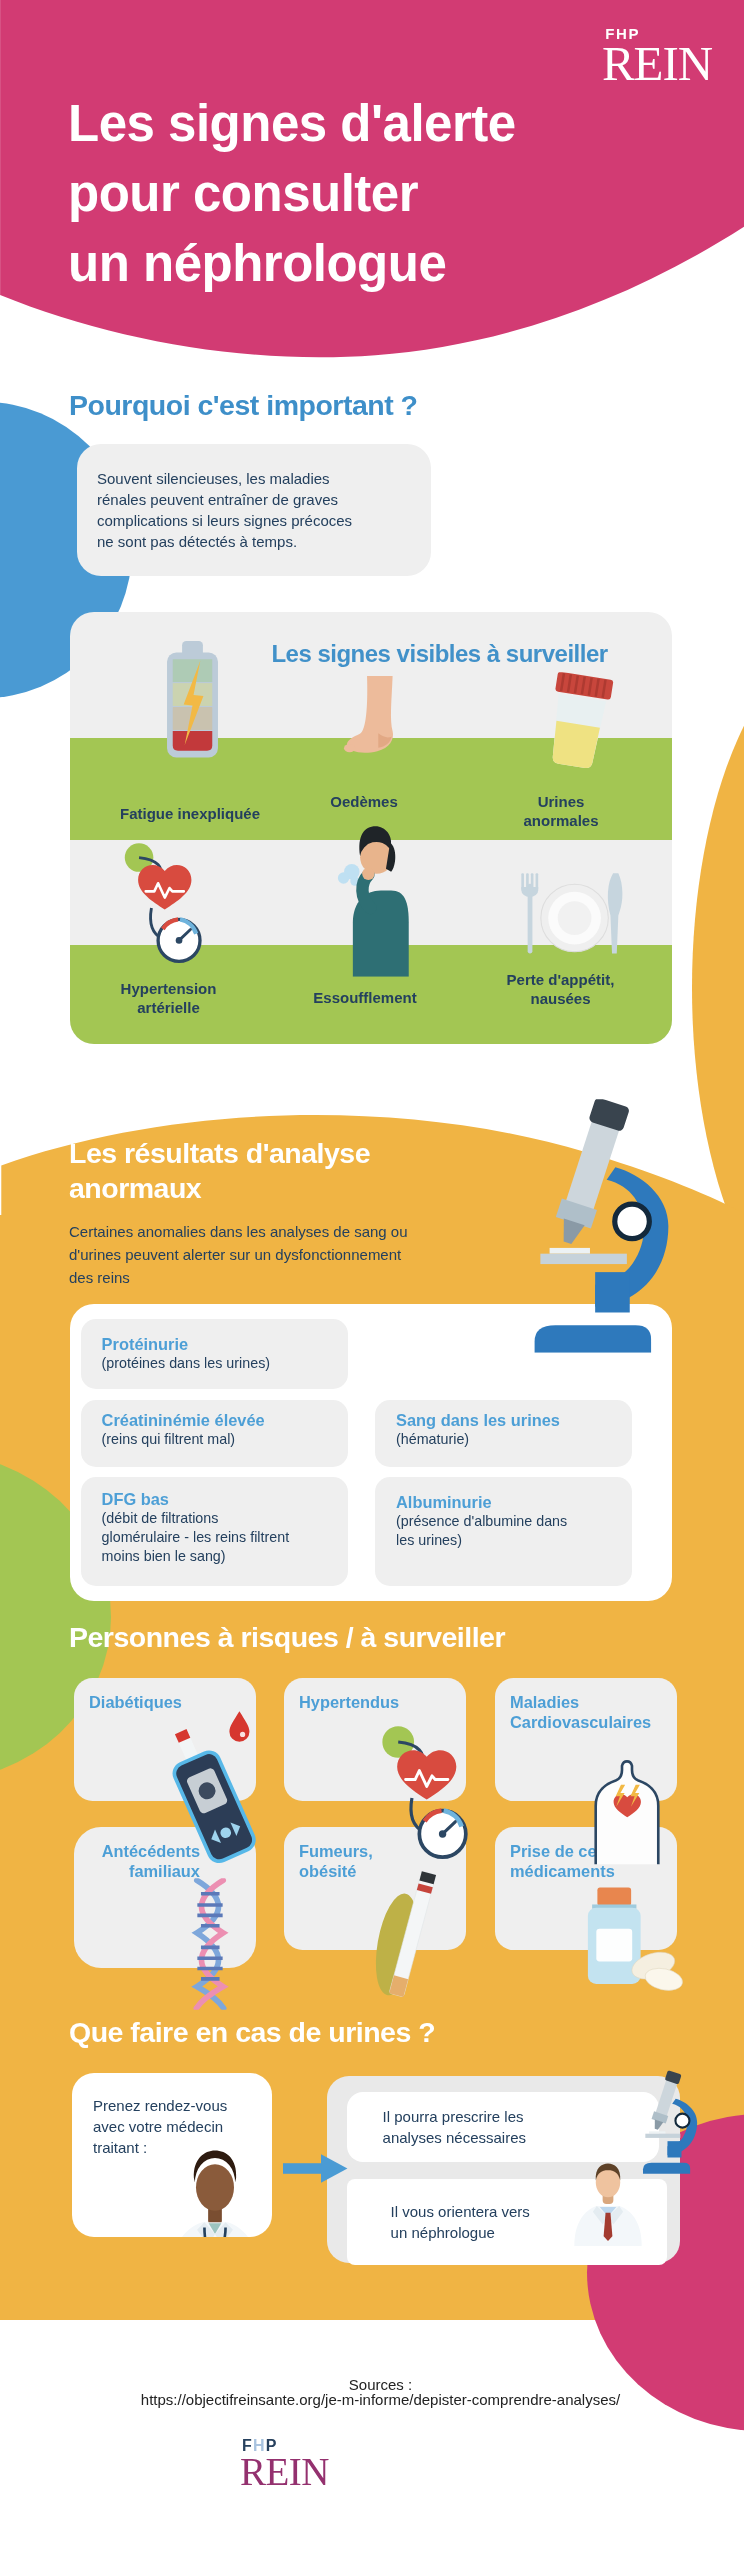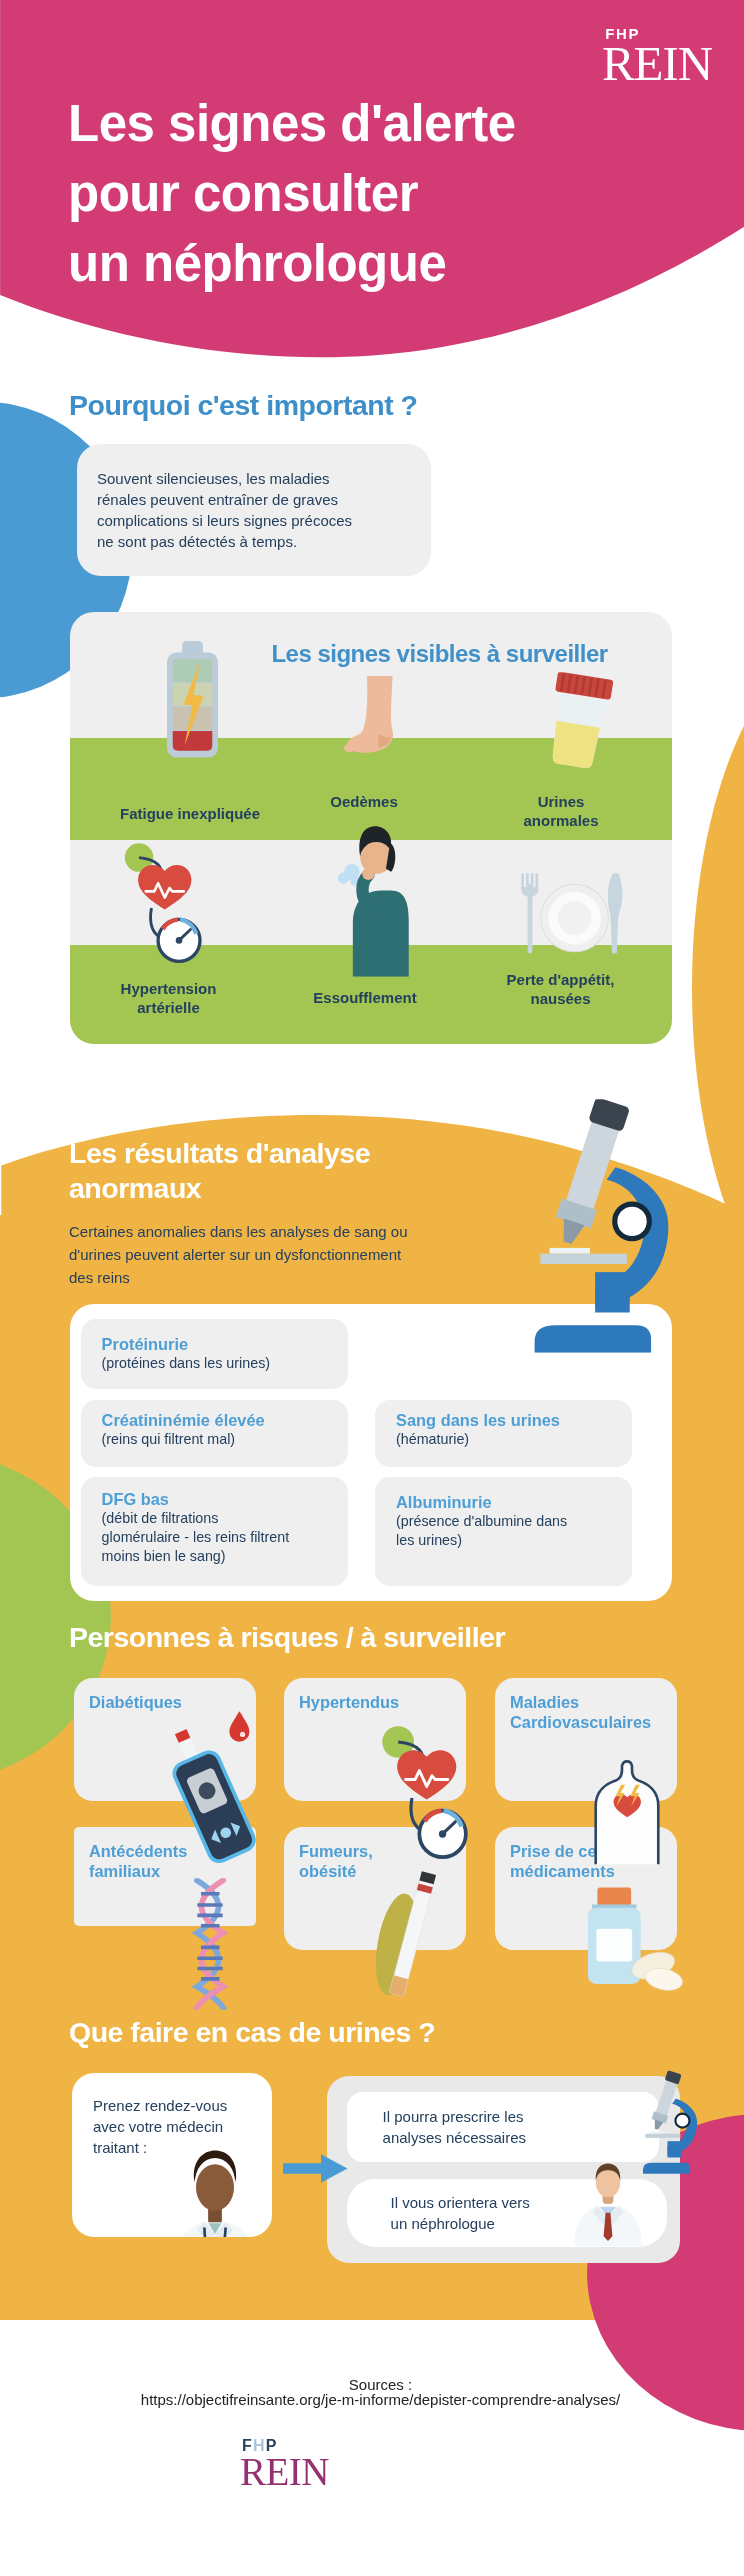--- a/index.html
+++ b/index.html
@@ -324,21 +324,21 @@
   <svg class="abs z3" style="left:159px;top:1707px;" width="106" height="174" viewBox="0 0 200 330">
       <use href="#sym-glucose"></use>
     </svg>
   <svg class="abs z3" style="left:378px;top:1723px;" width="98" height="140" viewBox="0 0 185 265">
       <use href="#sym-heartgauge"></use>
     </svg>
   <svg class="abs z3" style="left:581px;top:1738px;" width="92" height="127" viewBox="0 0 175 240">
       <use href="#sym-cardio"></use>
     </svg>
 
-  <div class="abs z2 card" style="left:74px;top:1827px;width:182px;height:99px;border-radius:5px;">
+  <div class="abs z2 card" style="left:74px;top:1827px;width:182px;height:141px;border-radius:27px;text-align:right;">
     <div class="risk-label" style="padding:13.7px 0 0 15px;width:111px;">Antécédents familiaux</div>
   </div>
   <div class="abs z2 card" style="left:284px;top:1827px;width:182px;height:123px;border-radius:18.5px;">
     <div class="risk-label pre" style="padding:13.7px 0 0 15px;width:116px;">Fumeurs,
 obésité</div>
   </div>
   <div class="abs z2 card" style="left:495px;top:1827px;width:182px;height:123px;border-radius:18.5px;">
     <div class="risk-label" style="padding:13.7px 0 0 15px;width:132px;">Prise de certains médicaments</div>
   </div>
   <svg class="abs z3" style="left:185px;top:1878px;" width="50" height="132" viewBox="0 0 95 250">
@@ -364,21 +364,21 @@
 
   <svg class="abs z3" style="left:283px;top:2152px;" width="66" height="33" viewBox="0 0 125 62">
       <use href="#sym-arrow"></use>
     </svg>
 
   <div class="abs z2" style="left:327px;top:2076px;width:353px;height:187px;background:#E9E9E9;border-radius:22px;">
     <div class="abs" style="left:19.6px;top:16px;width:312px;height:70px;background:#fff;border-radius:16px;display:flex;align-items:center;">
       <div class="body-text pre" style="padding-left:36px;">Il pourra prescrire les
 analyses nécessaires</div>
     </div>
-    <div class="abs" style="left:19.6px;top:103px;width:312px;height:68px;background:#fff;border-radius:28px;display:flex;align-items:center;padding-left:8px;">
+    <div class="abs" style="left:19.6px;top:103px;width:312px;height:86px;background:#fff;border-radius:8px;display:flex;align-items:center;padding-left:8px;">
       <div class="body-text pre" style="padding-left:36px;">Il vous orientera vers
 un néphrologue</div>
     </div>
   </div>
   <svg class="abs z3" style="left:629px;top:2070px;" width="70" height="105" viewBox="0 0 132 198">
       <use href="#sym-microscope"></use>
     </svg>
   <svg class="abs z3" style="left:571px;top:2163px;" width="74" height="83" viewBox="0 0 140 158">
       <use href="#sym-doctor-light"></use>
     </svg>

